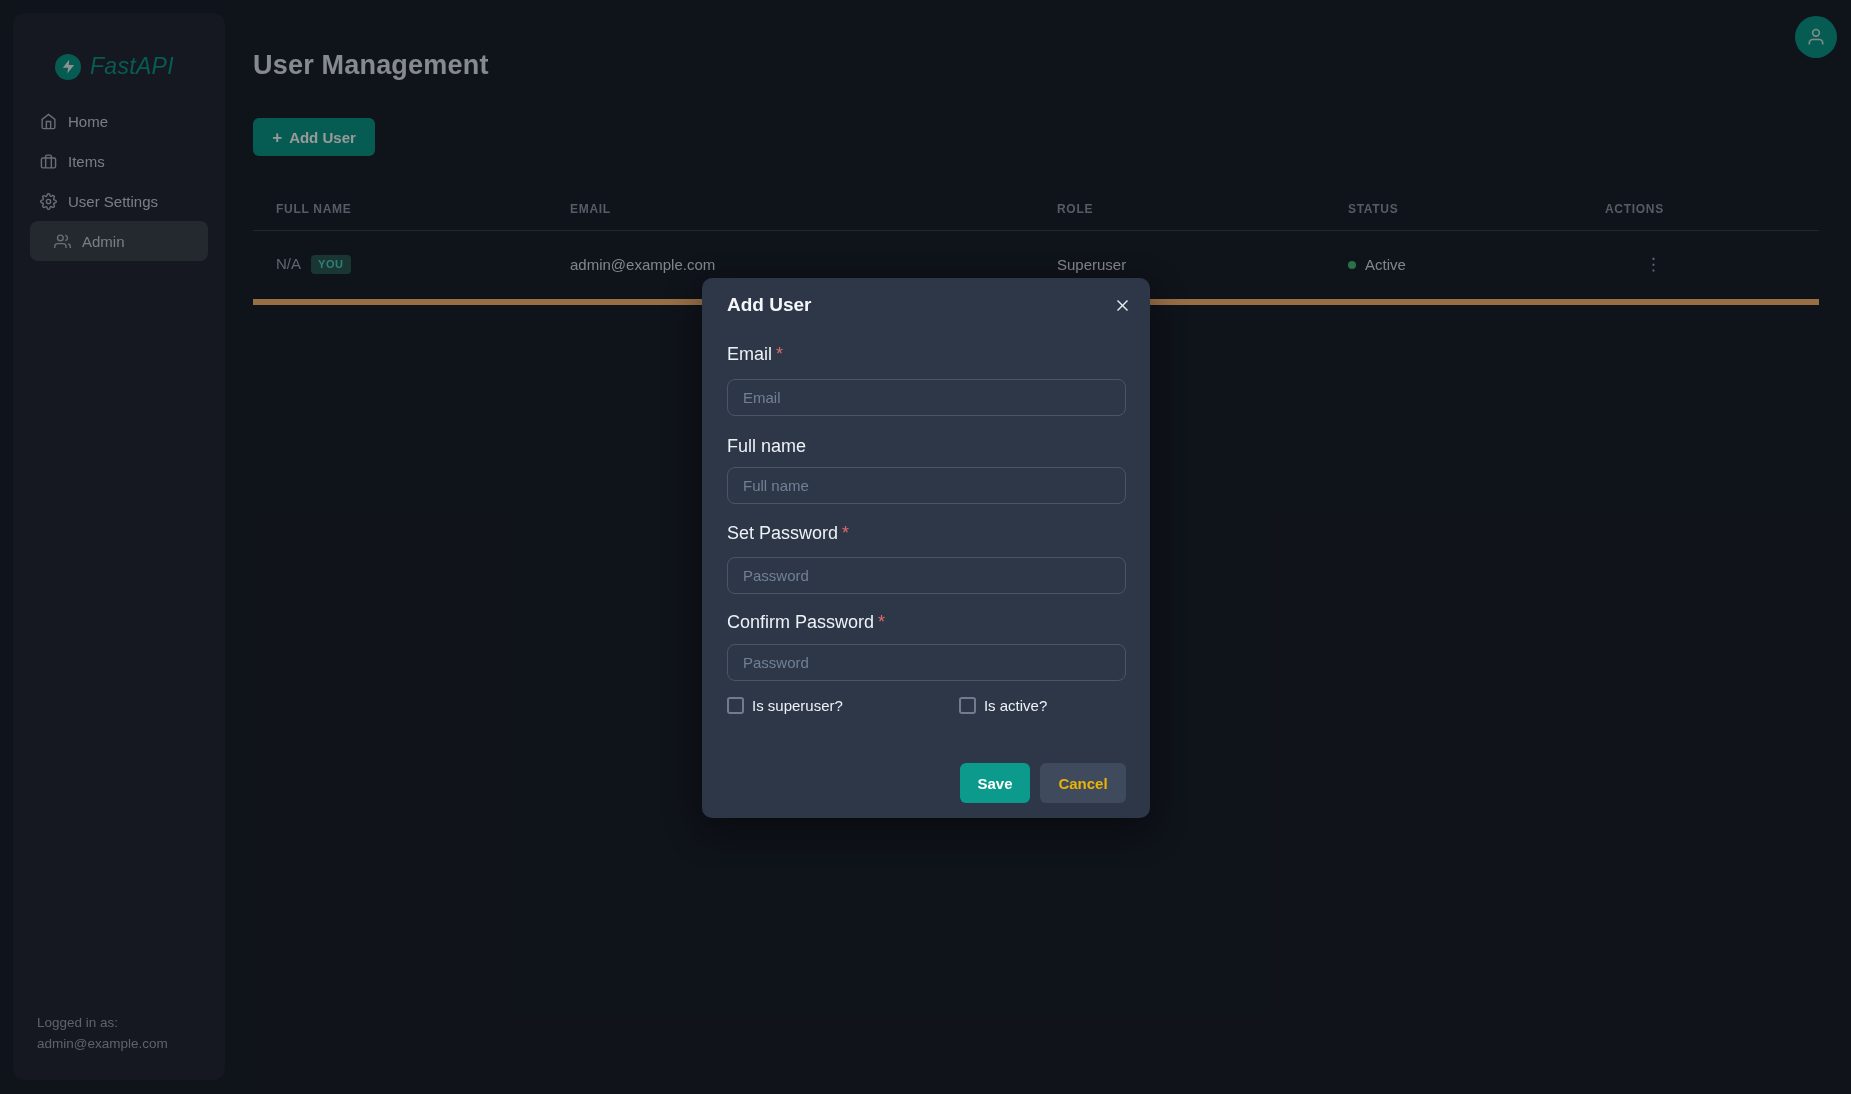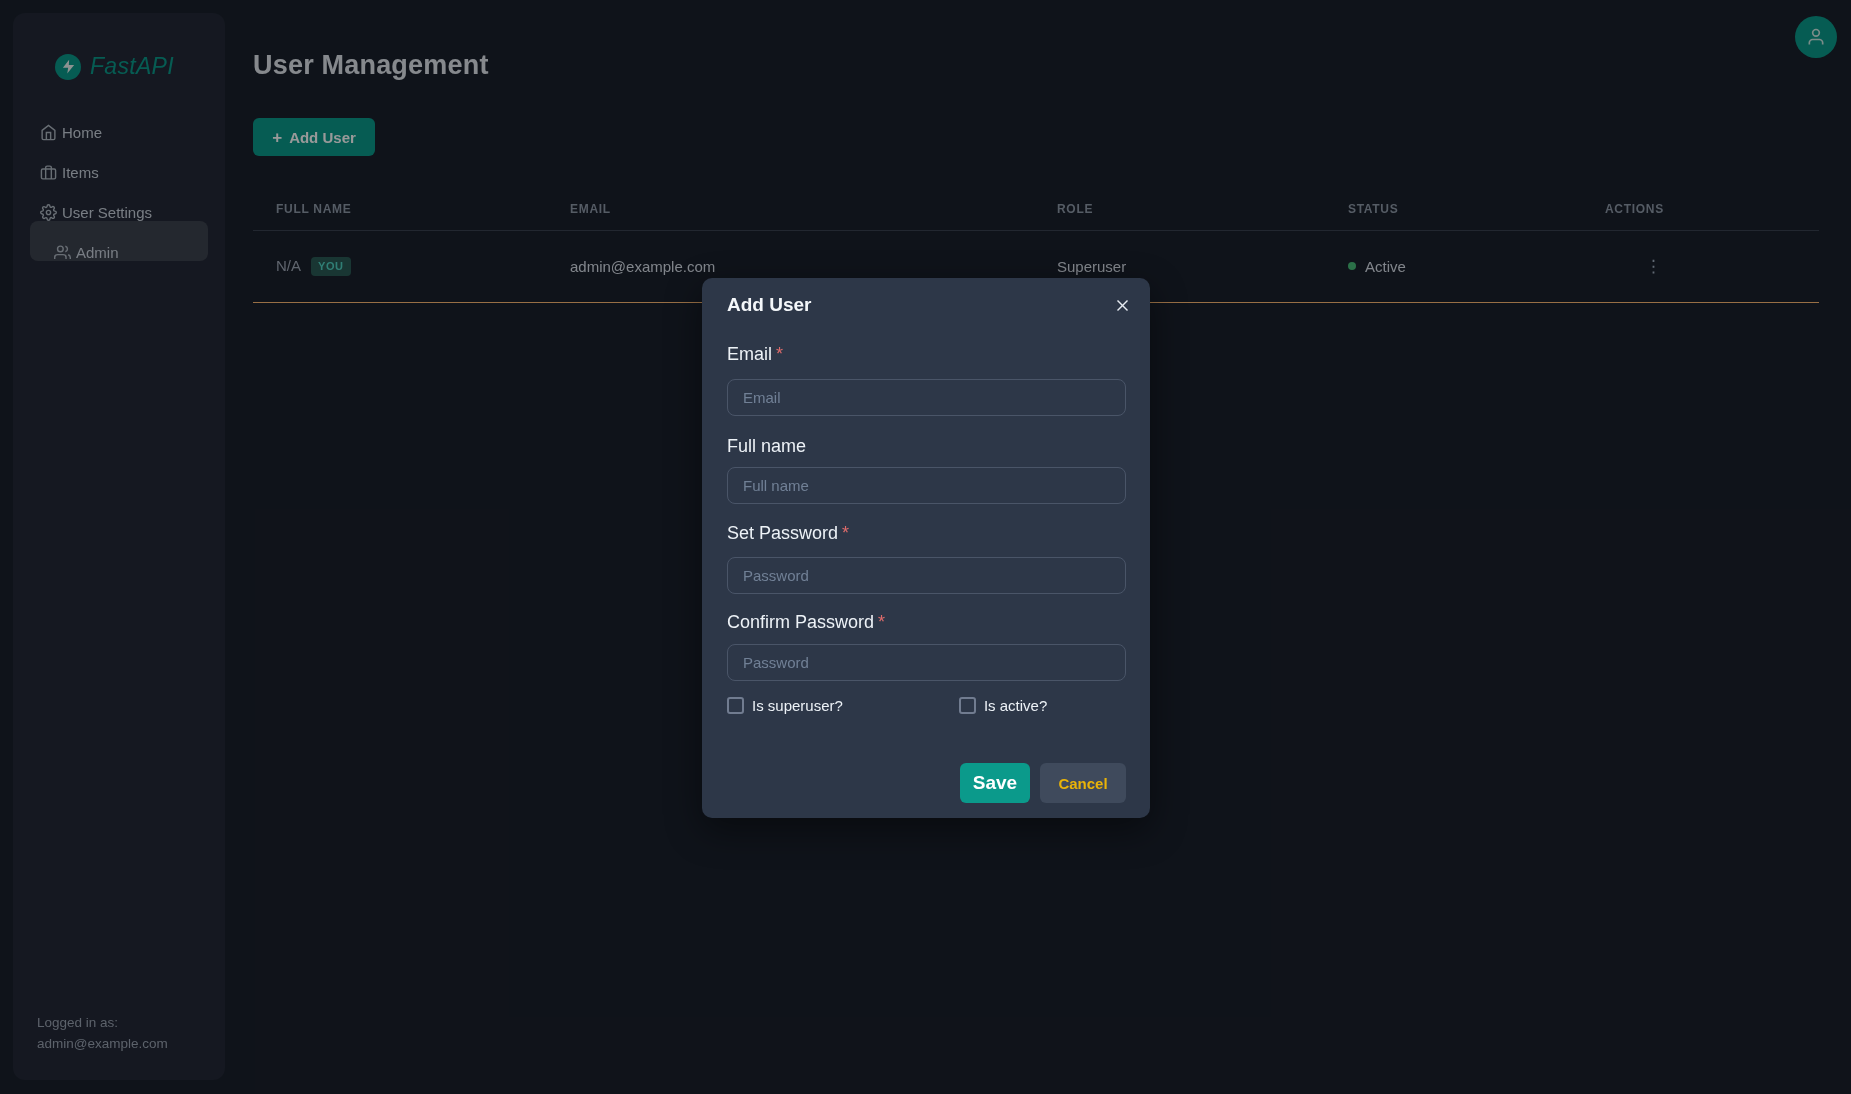--- a/index.html
+++ b/index.html
@@ -22,21 +22,21 @@
   .logo-badge {
     width:26px; height:26px; border-radius:50%; background:#0B9A8B;
     display:flex; align-items:center; justify-content:center; flex:0 0 auto;
   }
   .logo-badge svg { width:15px; height:15px; }
   .logo-text { font-size:23px; font-weight:500; color:#0B9A8B; letter-spacing:.3px;font-style:italic; }
 
   .nav { position:absolute; left:0; top:88px; width:100%; }
   .nav-item {
     height:40px; margin:0 17px; padding:0 10px; border-radius:8px;
-    display:flex; align-items:flex-end; gap:5px;
+    display:flex; align-items:center; gap:11px;
     font-size:15px; color:#C9D1DC; cursor:pointer;
   }
   .nav-item svg { width:17px; height:17px; stroke:#AEB7C2; flex:0 0 auto; }
   .nav-item.active { background:rgba(255,255,255,0.12);padding-left:24px; }
 
   .logged-in {
     position:absolute; left:24px; bottom:26px;
     font-size:13.5px; line-height:21px; color:#9AA3B2;
   }
 
@@ -66,21 +66,21 @@
   .user-table col:nth-child(4){width:257px;}
   .user-table col:nth-child(5){width:237px;}
   .user-table th {
     height:42px; text-align:left; padding:0 0 0 23px; vertical-align:middle;
     font-size:12px; font-weight:700; letter-spacing:.7px; color:#8E99A8;
     border-bottom:1px solid #3A4250;
   }
   .user-table td {
     height:72px; padding:0 0 0 23px; vertical-align:middle;
     font-size:15px; color:#D7DEE8;
-    border-bottom:1px solid #fdba74;
+    border-bottom:6px solid #fdba74;
   }
   .cell-muted { color:#9FA8B7; }
   .you-badge {
     display:inline-block; margin-left:10px; padding:3px 7px 4px;
     background:#2A5B55; color:#51D3C4; border-radius:4px;
     font-size:11px; font-weight:700; letter-spacing:.6px; vertical-align:1px;
   }
   .status-cell { display:flex; align-items:center; gap:9px; }
   .status-dot { width:8px; height:8px; border-radius:50%; background:#48BB78; }
   .kebab-btn {
@@ -121,21 +121,21 @@
   .checkwrap { display:flex; align-items:center; gap:8px; cursor:pointer; }
   .checkwrap + .checkwrap { margin-left:116px; }
   .checkbox {
     width:17px; height:17px; border:2px solid #717C90; border-radius:3px; background:transparent;
   }
   .checklabel { font-size:15px; color:#EDF2F7; }
 
   .btn-save {
     position:absolute; left:258px; top:485px; width:70px; height:40px;
     background:#0B9A8B; border:none; border-radius:6px; cursor:pointer;
-    color:#FFFFFF; font-family:inherit; font-size:19px; font-weight:700;
+    color:#FFFFFF; font-family:inherit; font-size:15px; font-weight:700;
   }
   .btn-cancel {
     position:absolute; left:338px; top:485px; width:86px; height:40px;
     background:#3F4A5C; border:none; border-radius:6px; cursor:pointer;
     color:#eab308; font-family:inherit; font-size:15px; font-weight:700;
   }
 </style>
 </head>
 <body>
 

